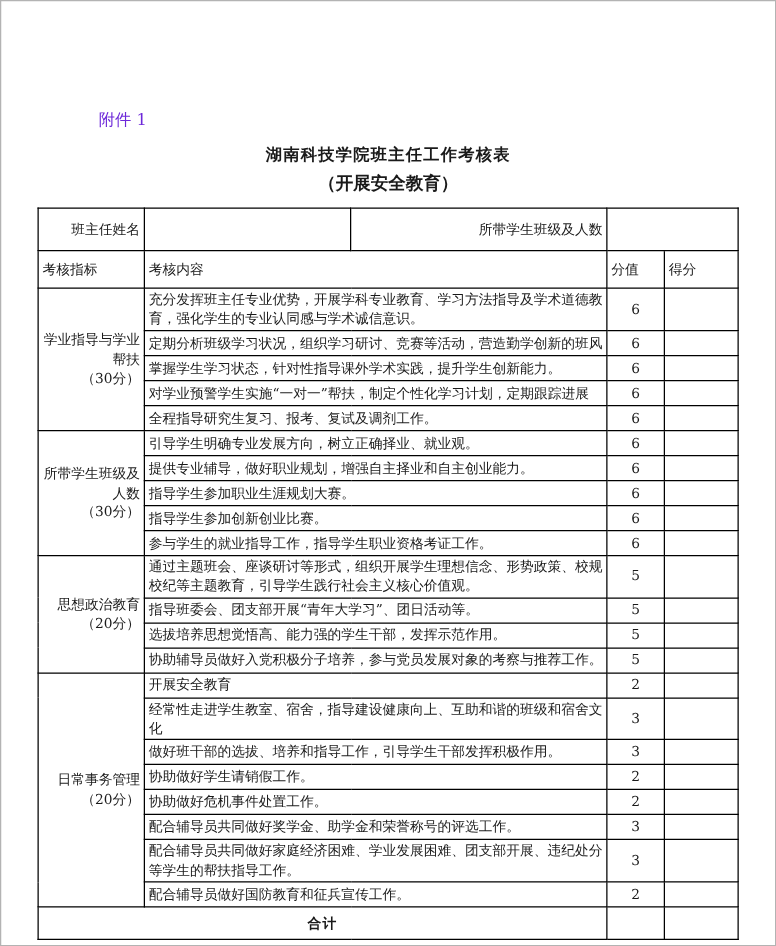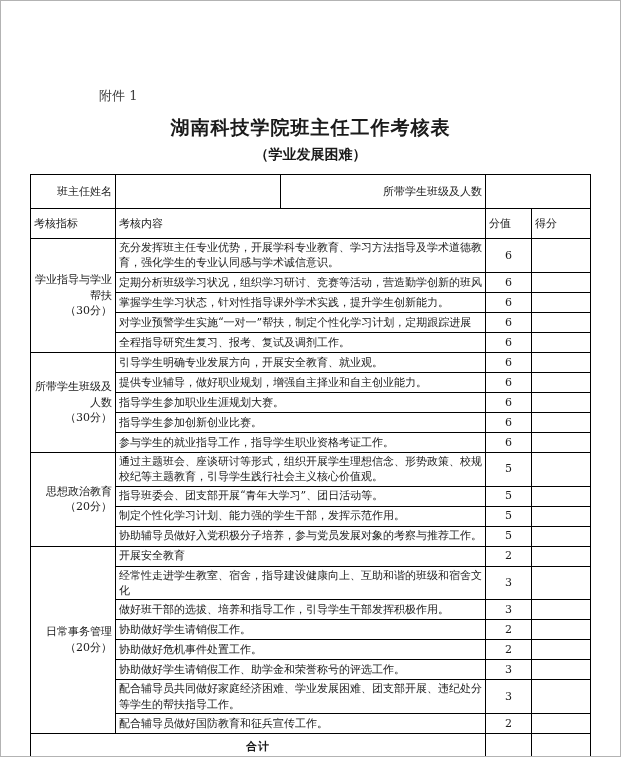--- a/index.html
+++ b/index.html
@@ -10,28 +10,28 @@
     color: #1a1a1a;
   }
   .page {
     width: 621px; height: 757px;
     background: #ffffff;
     border: 1px solid #b3b3b3;
     padding-top: 86px;
     overflow: hidden;
   }
   .attachment {
-    margin-left: 98px;
+    margin-left: 78px;
     font-size: 13px;
-    color: #404040;
+    color: #6d28d9;
   }
   .title {
     margin-top: 10px;
     text-align: center;
-    font-size: 19px;
+    font-size: 13px;
     font-weight: bold;
     letter-spacing: 1px;
   }
   .subtitle {
     margin-top: 5px;
     text-align: center;
     font-size: 14px;
     font-weight: bold;
   }
   table.form {
@@ -59,21 +59,21 @@
 </style>
 </head>
 <body>
 
 <div class="page">
 
   <div class="attachment">附件 1</div>
 
   <div class="title">湖南科技学院班主任工作考核表</div>
 
-  <div class="subtitle">（学业发展困难）</div>
+  <div class="subtitle">（开展安全教育）</div>
 
   <table class="form">
     <colgroup>
       <col style="width:85px">
       <col style="width:165px">
       <col style="width:205px">
       <col style="width:46px">
       <col style="width:59px">
     </colgroup>
 
@@ -120,21 +120,21 @@
         <tr class="item-row">
           <td colspan="2" class="content-cell">全程指导研究生复习、报考、复试及调剂工作。</td>
           <td class="score-cell">6</td>
           <td class="gained-cell"></td>
         </tr>
         <tr class="item-row">
           <td rowspan="5" class="cat-cell">
             <div>所带学生班级及人数</div>
             <div>（30分）</div>
           </td>
-          <td colspan="2" class="content-cell">引导学生明确专业发展方向，开展安全教育、就业观。</td>
+          <td colspan="2" class="content-cell">引导学生明确专业发展方向，树立正确择业、就业观。</td>
           <td class="score-cell">6</td>
           <td class="gained-cell"></td>
         </tr>
         <tr class="item-row">
           <td colspan="2" class="content-cell">提供专业辅导，做好职业规划，增强自主择业和自主创业能力。</td>
           <td class="score-cell">6</td>
           <td class="gained-cell"></td>
         </tr>
         <tr class="item-row">
           <td colspan="2" class="content-cell">指导学生参加职业生涯规划大赛。</td>
@@ -159,21 +159,21 @@
           <td colspan="2" class="content-cell">通过主题班会、座谈研讨等形式，组织开展学生理想信念、形势政策、校规校纪等主题教育，引导学生践行社会主义核心价值观。</td>
           <td class="score-cell">5</td>
           <td class="gained-cell"></td>
         </tr>
         <tr class="item-row">
           <td colspan="2" class="content-cell">指导班委会、团支部开展“青年大学习”、团日活动等。</td>
           <td class="score-cell">5</td>
           <td class="gained-cell"></td>
         </tr>
         <tr class="item-row">
-          <td colspan="2" class="content-cell">制定个性化学习计划、能力强的学生干部，发挥示范作用。</td>
+          <td colspan="2" class="content-cell">选拔培养思想觉悟高、能力强的学生干部，发挥示范作用。</td>
           <td class="score-cell">5</td>
           <td class="gained-cell"></td>
         </tr>
         <tr class="item-row">
           <td colspan="2" class="content-cell">协助辅导员做好入党积极分子培养，参与党员发展对象的考察与推荐工作。</td>
           <td class="score-cell">5</td>
           <td class="gained-cell"></td>
         </tr>
         <tr class="item-row">
           <td rowspan="8" class="cat-cell">
@@ -198,21 +198,21 @@
           <td colspan="2" class="content-cell">协助做好学生请销假工作。</td>
           <td class="score-cell">2</td>
           <td class="gained-cell"></td>
         </tr>
         <tr class="item-row">
           <td colspan="2" class="content-cell">协助做好危机事件处置工作。</td>
           <td class="score-cell">2</td>
           <td class="gained-cell"></td>
         </tr>
         <tr class="item-row">
-          <td colspan="2" class="content-cell">协助做好学生请销假工作、助学金和荣誉称号的评选工作。</td>
+          <td colspan="2" class="content-cell">配合辅导员共同做好奖学金、助学金和荣誉称号的评选工作。</td>
           <td class="score-cell">3</td>
           <td class="gained-cell"></td>
         </tr>
         <tr class="item-row">
           <td colspan="2" class="content-cell">配合辅导员共同做好家庭经济困难、学业发展困难、团支部开展、违纪处分等学生的帮扶指导工作。</td>
           <td class="score-cell">3</td>
           <td class="gained-cell"></td>
         </tr>
         <tr class="item-row">
           <td colspan="2" class="content-cell">配合辅导员做好国防教育和征兵宣传工作。</td>

